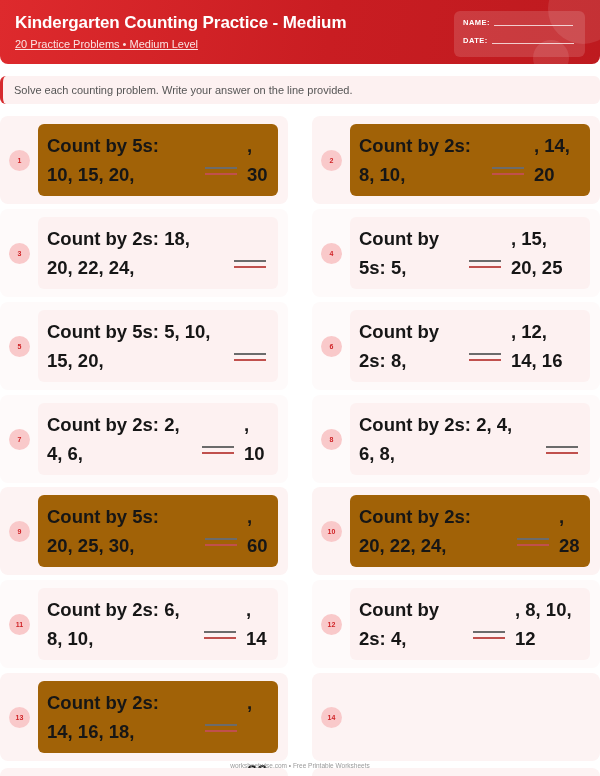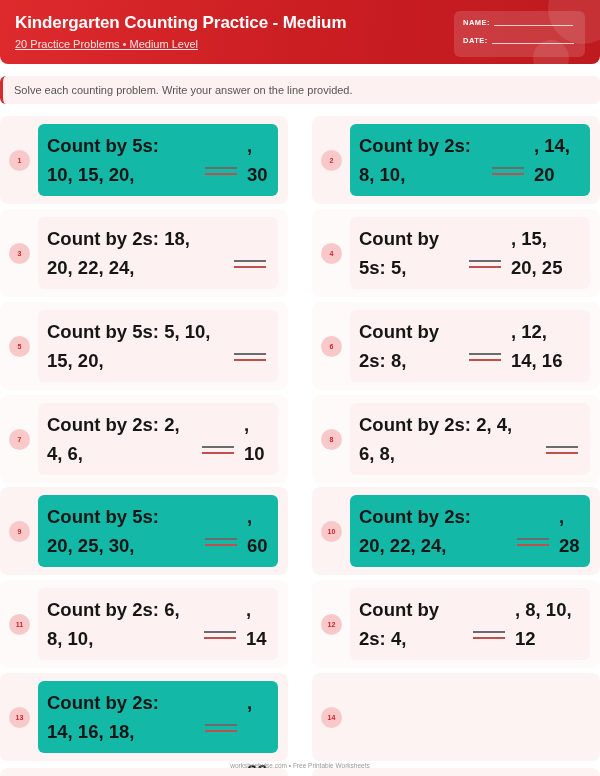--- a/index.html
+++ b/index.html
@@ -50,21 +50,21 @@
   }
   .card.pink { background: #fdf3f3; }
   .card.light { background: #fefafa; }
   .badge {
     position: absolute; left: 9px; top: 34px; width: 21px; height: 21px;
     border-radius: 50%; background: #f9c9ca; color: #cf2326;
     font-size: 7px; font-weight: bold; text-align: center; line-height: 21px;
   }
   .inner {
     position: absolute; left: 38px; top: 8px; width: 240px; height: 72px;
-    background: #14b8a6; border-radius: 6px;
+    background: #a16207; border-radius: 6px;
   }
   .card.light .inner { background: #fdf1f1; }
   .l1, .l2, .tail, .tailtop {
     position: absolute; font-size: 18.5px; font-weight: bold; color: #161616;
     white-space: nowrap;
   }
   .l1 { left: 9px; top: 11px; }
   .l2 { left: 9px; top: 40px; }
   .blank {
     position: absolute; width: 32px; height: 8px;

